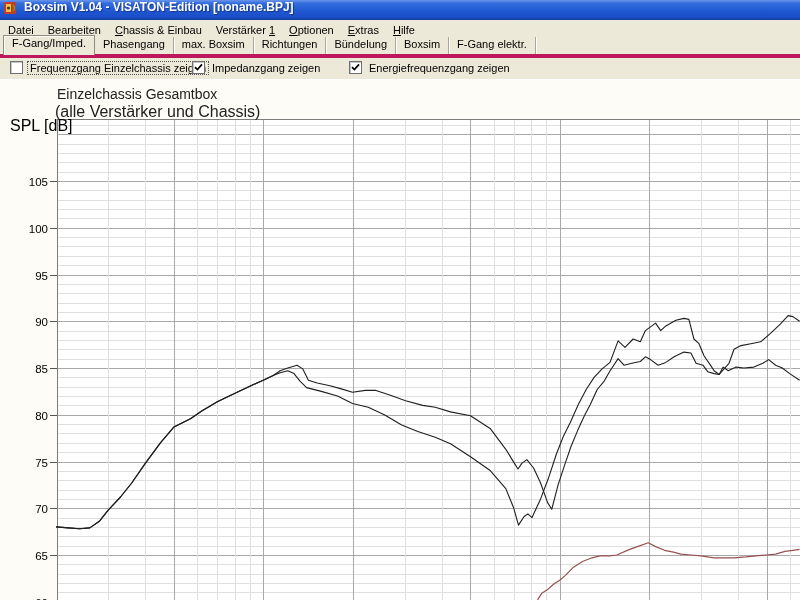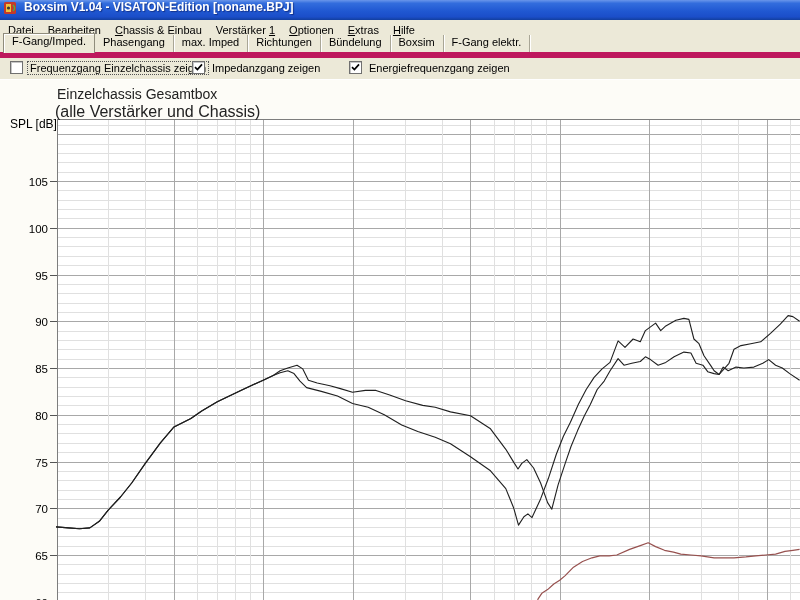--- a/index.html
+++ b/index.html
@@ -7,37 +7,37 @@
        font-family:"Liberation Sans",sans-serif;-webkit-font-smoothing:antialiased;}
   .titlebar{position:absolute;top:0;left:0;width:800px;height:20px;box-sizing:border-box;
     background:linear-gradient(180deg,#6a96ea 0%,#336ddd 16%,#2058d2 55%,#1b4ec9 84%,#123f9f 100%);
     display:flex;align-items:flex-start;padding-left:3px;color:#fff;font-size:12px;font-weight:bold;
     text-shadow:1px 1px 1px rgba(10,20,80,.55);}
   .app-icon{width:16px;height:16px;margin-right:5px;flex:0 0 auto;}
   .menubar{position:absolute;top:20px;left:0;width:800px;height:20px;box-sizing:border-box;
     background:#ece9d8;display:flex;align-items:center;font-size:11px;color:#000;padding-left:1px;}
   .menu-item{padding:3px 7px;cursor:default;}
   .tabrow{position:absolute;top:40px;left:0;width:800px;height:18px;box-sizing:border-box;
-    display:flex;align-items:flex-end;padding-left:3px;font-size:11px;border-bottom:6px solid #be185d;}
+    display:flex;align-items:flex-end;padding-left:3px;font-size:11px;border-bottom:4px solid #be185d;}
   .tab{height:14px;padding:1px 8px 2px 8px;border-right:1px solid #a9a696;box-shadow:1px 0 0 #fff;
     color:#000;white-space:nowrap;cursor:default;}
   .tab.active{background:#ece9d8;border:1px solid #8f8c7c;border-bottom:none;height:16px;
     box-shadow:inset 1px 1px 0 #fff;margin-bottom:-1px;position:relative;z-index:2;}
   .checkrow{position:absolute;top:58px;left:0;width:800px;height:21px;background:#ece9d8;
     border-bottom:1px solid #fff;font-size:11px;}
   .cbx-item{position:absolute;top:3px;display:flex;align-items:center;}
   .cbx{width:11px;height:11px;background:#fff;border:1px solid #707070;
     box-shadow:inset 1px 1px 0 #c6c6c6;margin-right:5px;position:relative;flex:0 0 auto;}
   .cbx svg{position:absolute;left:1px;top:1px;}
   .cbx-label{padding:0 2px;white-space:nowrap;}
   .cbx-label.focused{outline:1px dotted #555;}
   .chartpanel{position:absolute;top:80px;left:0;width:800px;height:520px;background:#fdfcf7;}
   .chart-title{position:absolute;left:57px;top:6px;font-size:14px;color:#222;}
   .chart-subtitle{position:absolute;left:55px;top:23px;font-size:16px;color:#222;}
-  .ylabel{position:absolute;left:10px;top:37px;font-size:12px;color:#000;}
+  .ylabel{position:absolute;left:10px;top:37px;font-size:16px;color:#000;}
   #plot{position:absolute;left:0;top:0;}
 </style>
 </head>
 <body>
 
 <div class="titlebar">
   <span class="app-icon">
     <svg width="16" height="16" viewBox="0 0 16 16">
       <rect x="1" y="2" width="12" height="12" rx="1.5" fill="#c63a28"></rect>
       <rect x="3" y="4" width="5" height="8" fill="#f2c23c"></rect>
@@ -54,21 +54,21 @@
     <span class="menu-item"><u>C</u>hassis &amp; Einbau</span>
     <span class="menu-item">Verstärker <u>1</u></span>
     <span class="menu-item"><u>O</u>ptionen</span>
     <span class="menu-item"><u>E</u>xtras</span>
     <span class="menu-item"><u>H</u>ilfe</span>
   </div>
 
 <div class="tabrow" id="tabrow">
     <span class="tab active">F-Gang/Imped.</span>
     <span class="tab">Phasengang</span>
-    <span class="tab">max. Imped</span>
+    <span class="tab">max. Boxsim</span>
     <span class="tab">Richtungen</span>
     <span class="tab">Bündelung</span>
     <span class="tab">Boxsim</span>
     <span class="tab">F-Gang elektr.</span>
   </div>
 
 <div class="checkrow" id="checkrow">
     <span class="cbx-item" style="left: 10px;">
       <span class="cbx"></span>
       <span class="cbx-label focused">Frequenzgang Einzelchassis zeigen</span>

